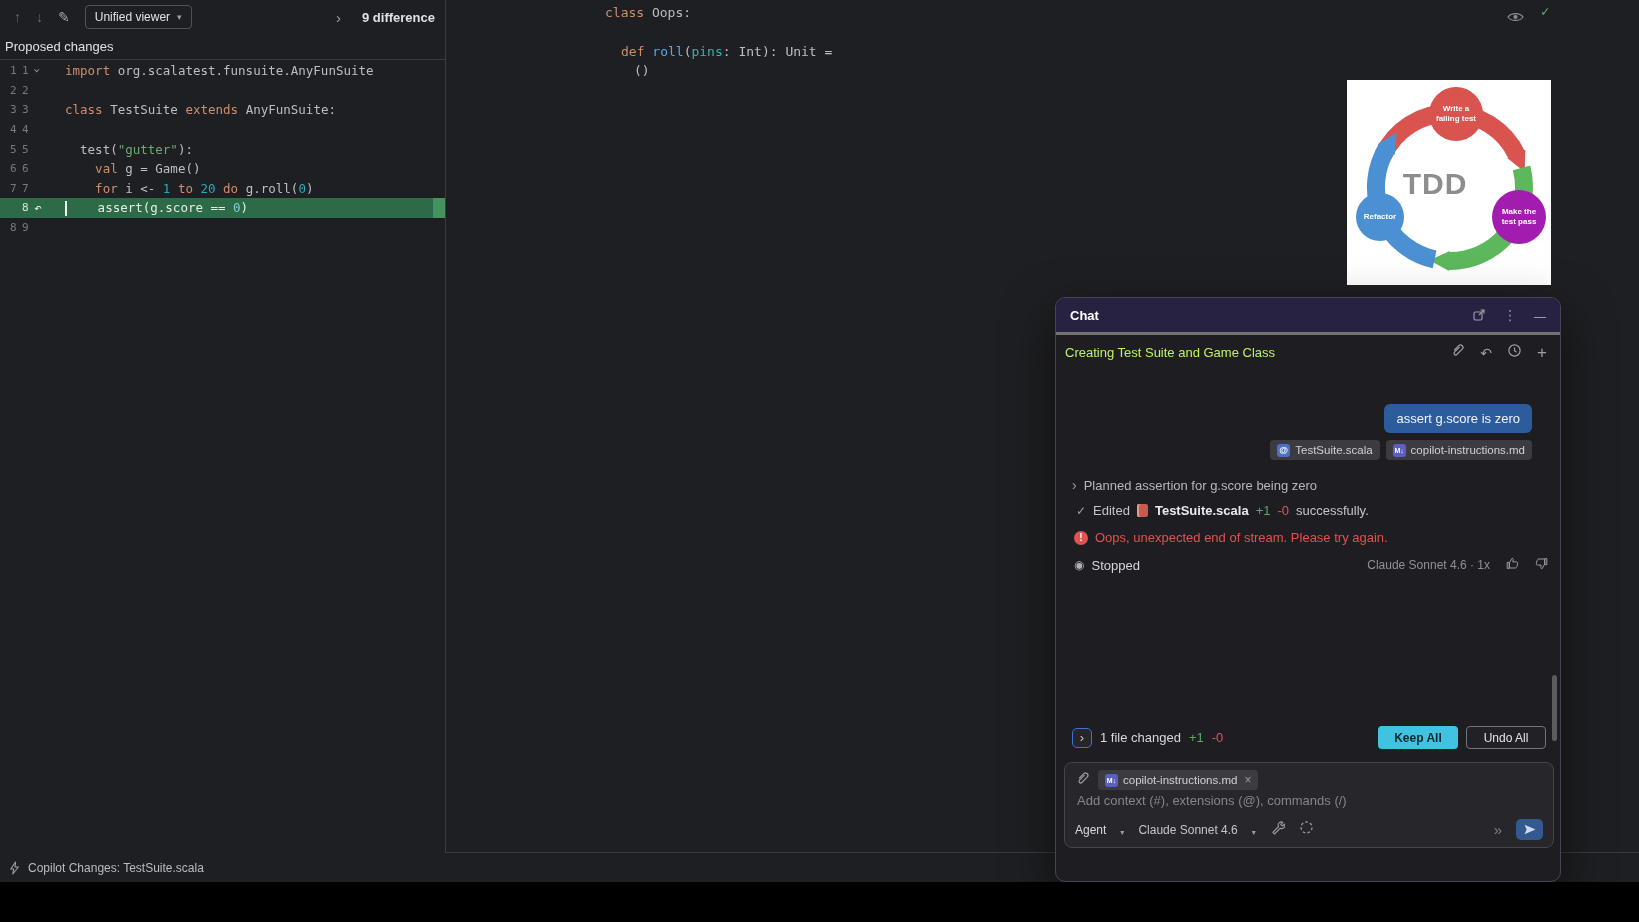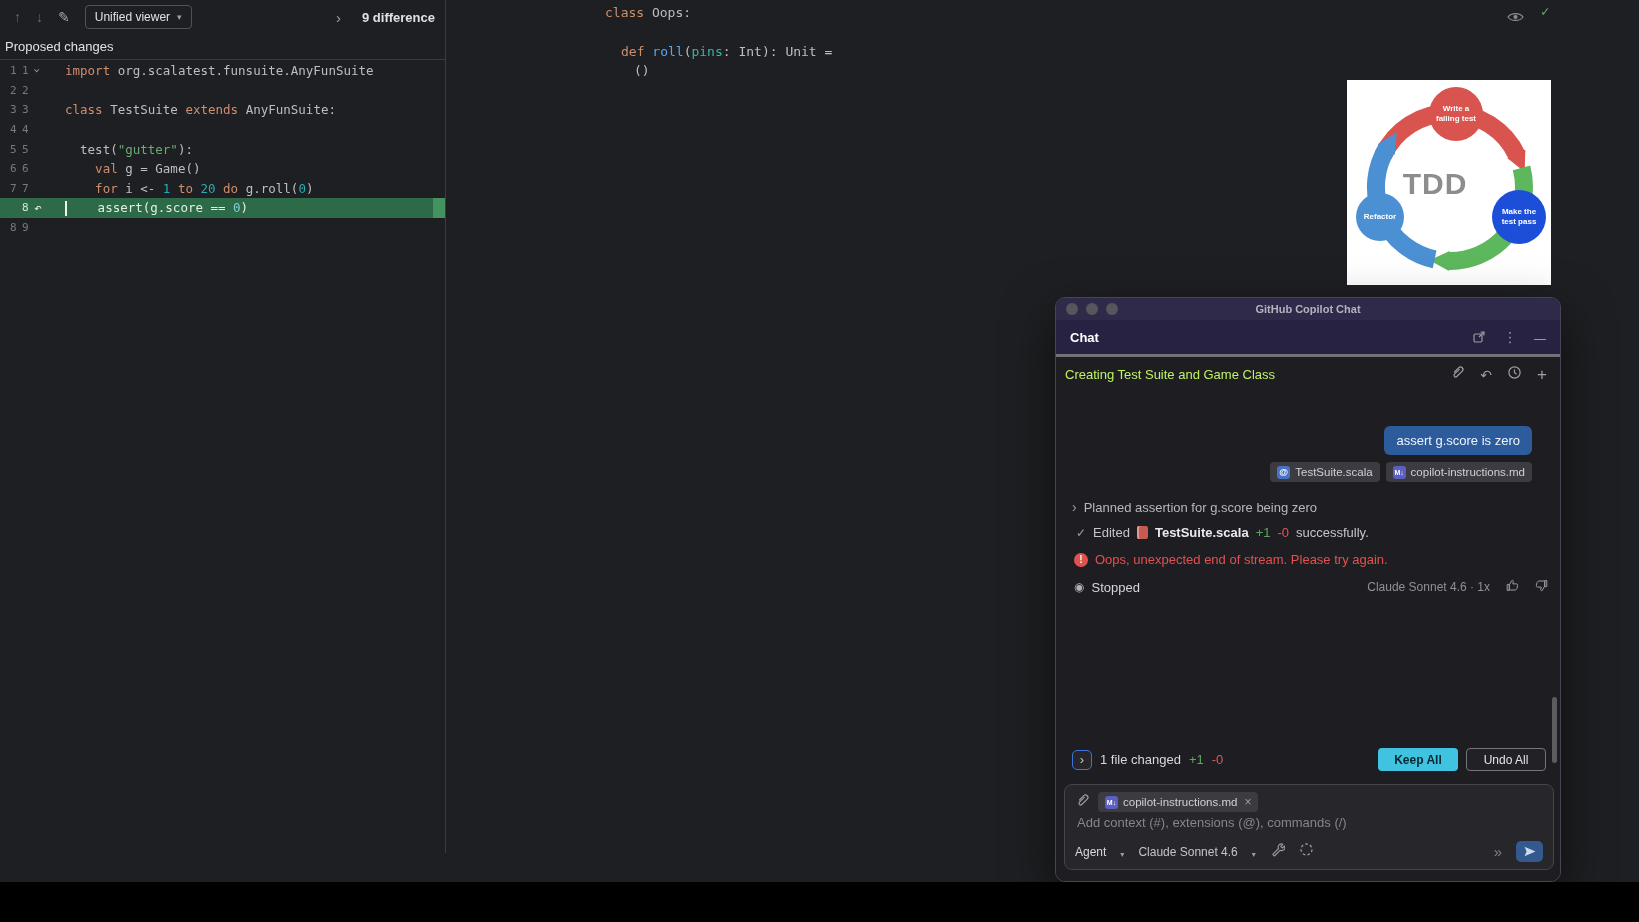--- a/index.html
+++ b/index.html
@@ -44,21 +44,21 @@
   
   .status-bar{position:absolute;left:0;top:852px;width:1639px;height:30px;background:#1e1f22;border-top:1px solid #393b40;display:flex;align-items:center;gap:7px;padding-left:8px;z-index:1}
   .status-bar span{font-size:12px;color:#b9bcc0}
 
   
   .tdd{position:absolute;left:1347px;top:80px;width:204px;height:205px;background:#fff;z-index:1}
   .tdd svg{position:absolute;left:0;top:0}
   .tdd-center{position:absolute;left:50px;top:87px;width:76px;text-align:center;font-size:30px;font-weight:700;color:#8d8d8d;letter-spacing:1px}
   .tdd-step{position:absolute;border-radius:50%;display:flex;align-items:center;justify-content:center;text-align:center;color:#fff;font-size:8px;line-height:1.2;font-weight:700;padding:5px}
   .step-red{left:82px;top:7px;width:54px;height:54px;background:#d9534f}
-  .step-green{left:145px;top:110px;width:54px;height:54px;background:#1d4ed8}
+  .step-green{left:145px;top:110px;width:54px;height:54px;background:#a21caf}
   .step-blue{left:9px;top:113px;width:48px;height:48px;background:#4a90d2}
 
   
   .chat{position:absolute;left:1055px;top:297px;width:506px;height:585px;border-radius:10px;background:#1e1e22;border:1px solid #49445ا3;border:1px solid #494453;box-shadow:0 18px 50px rgba(0,0,0,.55);overflow:hidden;z-index:5}
   .chat-titlebar{height:22px;background:#2f2a4a;position:relative;display:flex;align-items:center;justify-content:center}
   .traffic{position:absolute;left:10px;top:5px;display:flex;gap:8px}
   .tl{width:12px;height:12px;border-radius:50%;background:#56565c}
   .chat-title{font-size:11px;font-weight:700;color:#b5b2be}
   .chat-tabbar{height:37px;background:#272242;display:flex;align-items:center;padding:0 14px;border-bottom:3px solid #737373}
   .tab-label{font-size:13px;color:#fff;font-weight:600}
@@ -179,30 +179,28 @@
         <span>Write a failing test</span>
       </div>
     <div class="tdd-step step-green">
         <span>Make the test pass</span>
       </div>
     <div class="tdd-step step-blue">
         <span>Refactor</span>
       </div>
   </div>
 
+  <footer class="status-bar">
+    <svg width="13" height="14" viewBox="0 0 13 14">
+        <path d="M7.5 1 L2.8 8 h2.9 L4.8 13 L10.3 6 H7.1 Z" fill="none" stroke="#9da0a6" stroke-width="1.1" stroke-linejoin="round"></path>
+      </svg>
+    <span>Copilot Changes: TestSuite.scala</span>
+  </footer>
 
   <div class="chat">
-    <div class="chat-titlebar">
-      <div class="traffic">
-        <span class="tl"></span>
-        <span class="tl"></span>
-        <span class="tl"></span>
-      </div>
-      <span class="chat-title">GitHub Copilot Chat</span>
-    </div>
 
     <div class="chat-tabbar">
       <span class="tab-label">Chat</span>
       <div class="tab-icons">
         <span class="ti">
           <svg width="14" height="14" viewBox="0 0 14 14">
               <rect x="2" y="4" width="8" height="8" rx="1.5" fill="none" stroke="#9b9ba1" stroke-width="1.2"></rect>
               <path d="M7 7 L12 2 M8.6 2 H12 V5.4" fill="none" stroke="#9b9ba1" stroke-width="1.2"></path>
             </svg>
         </span>

